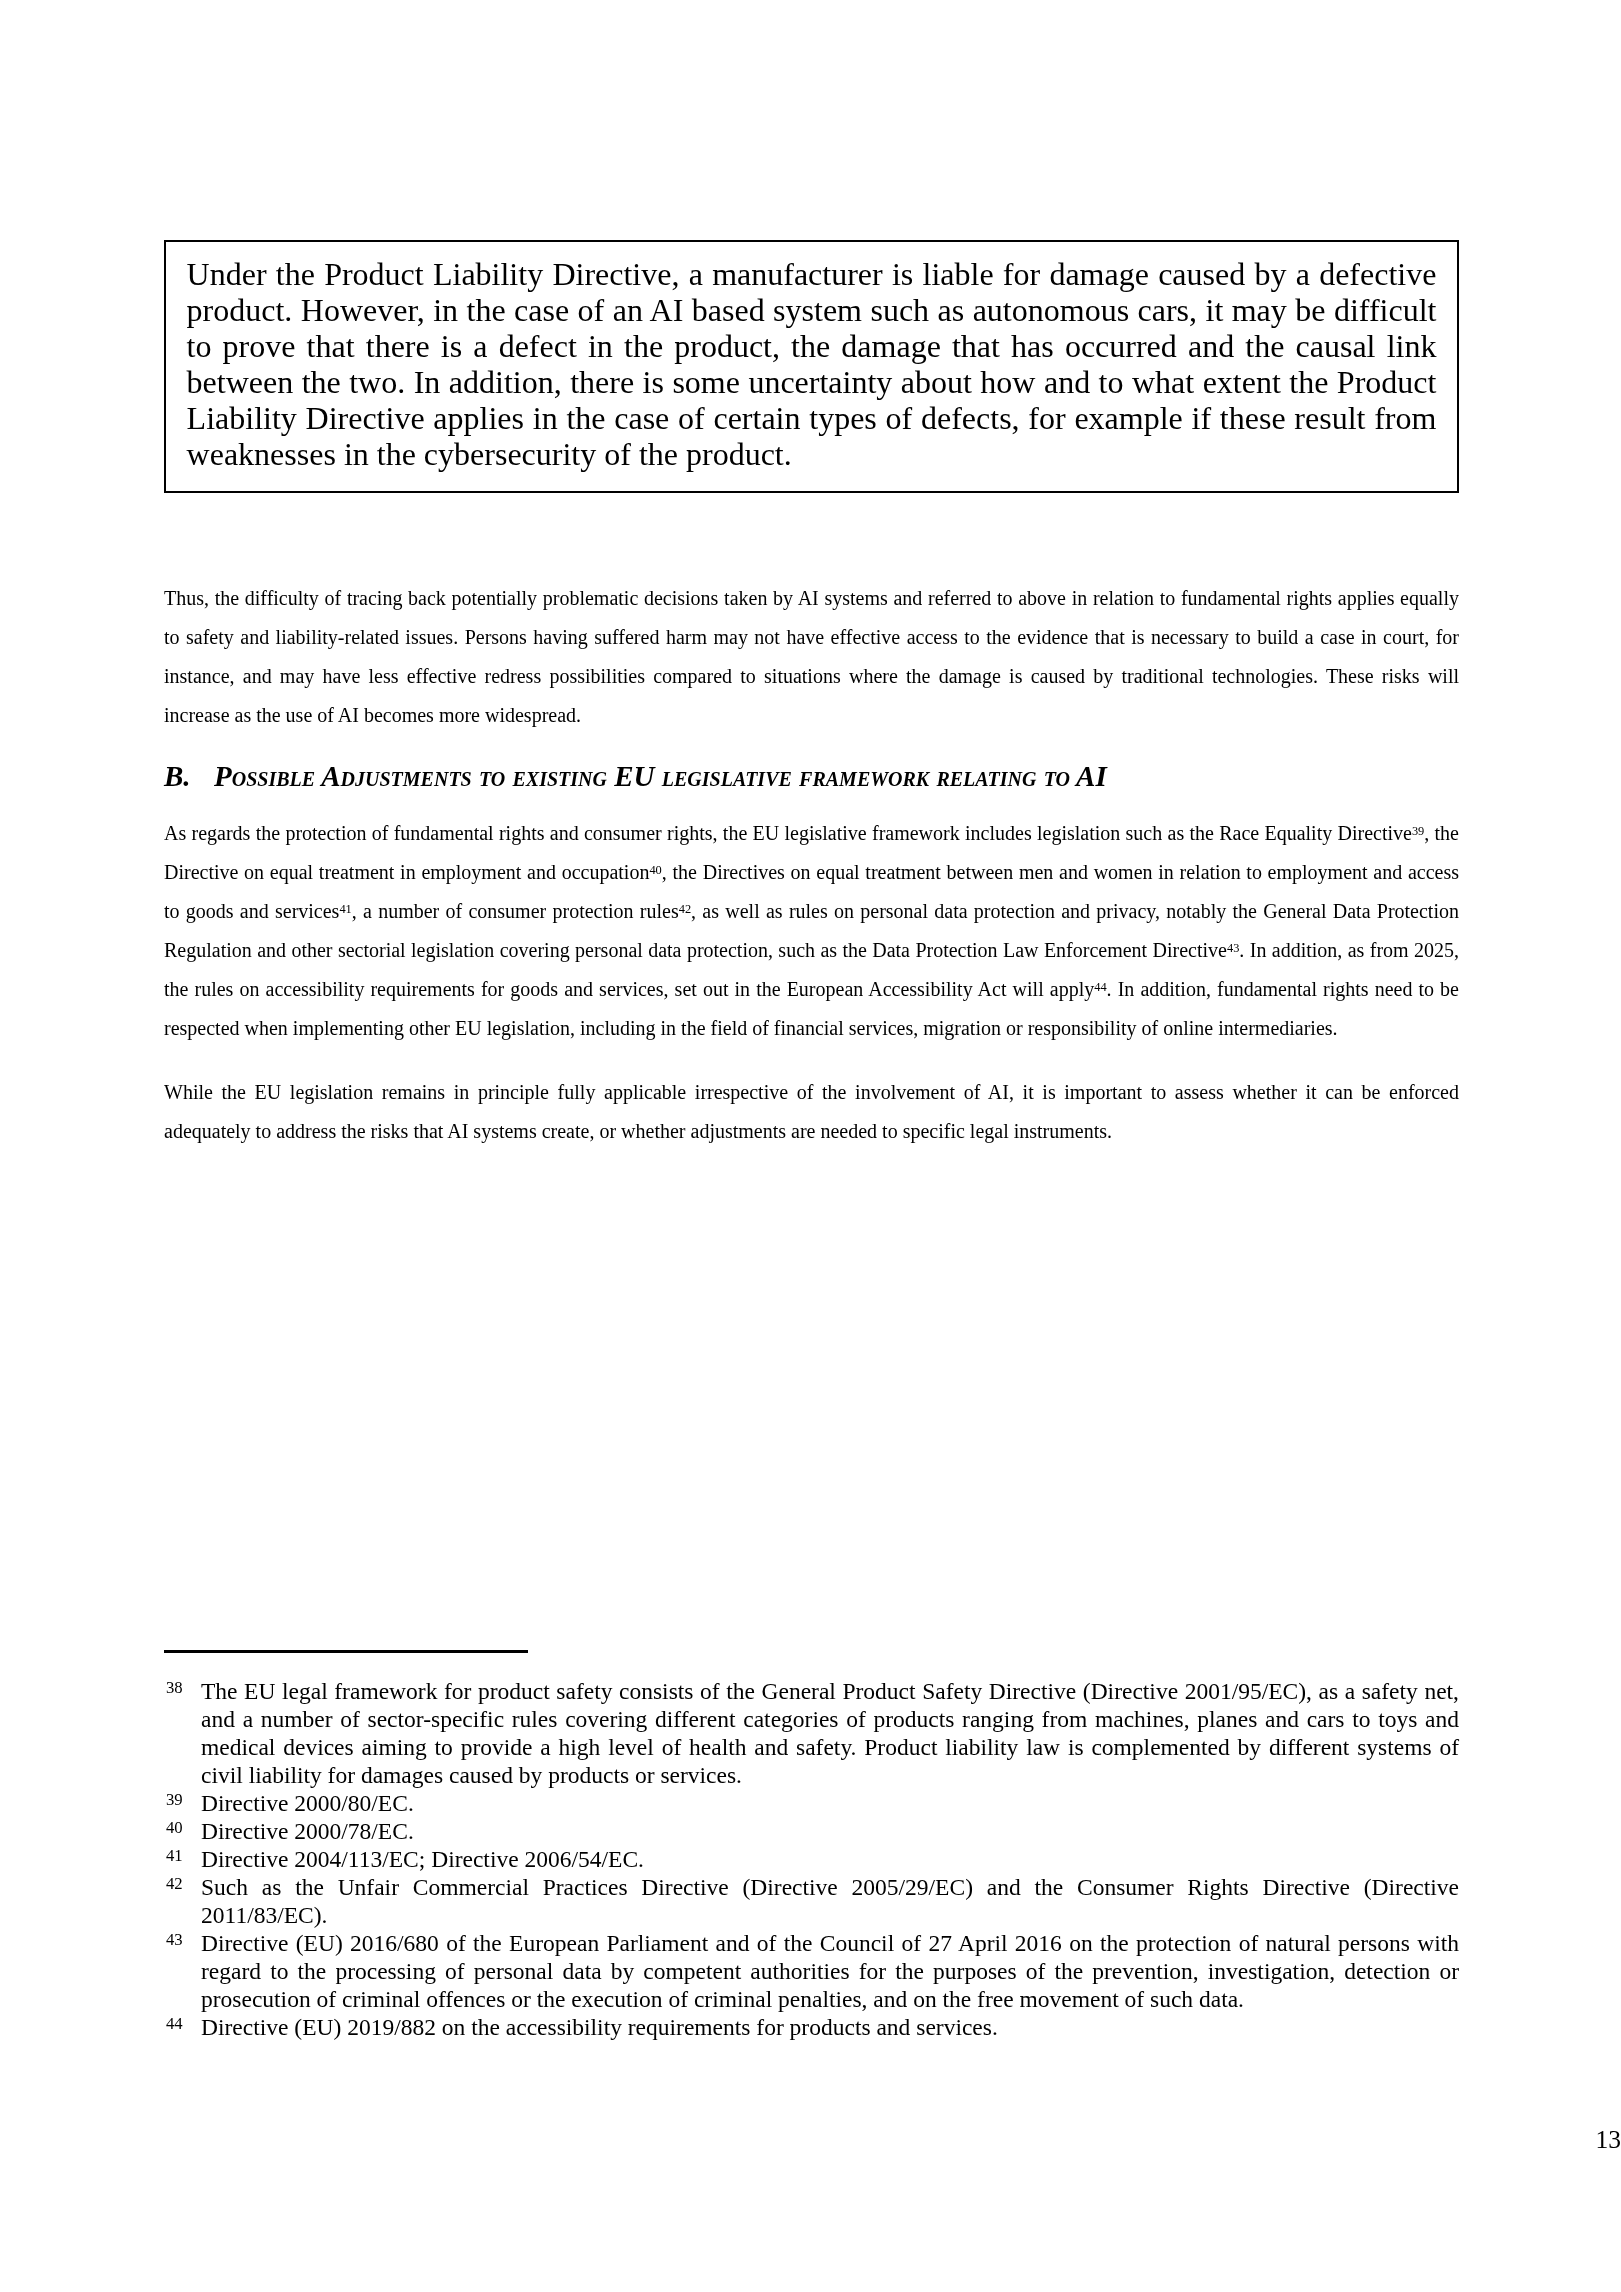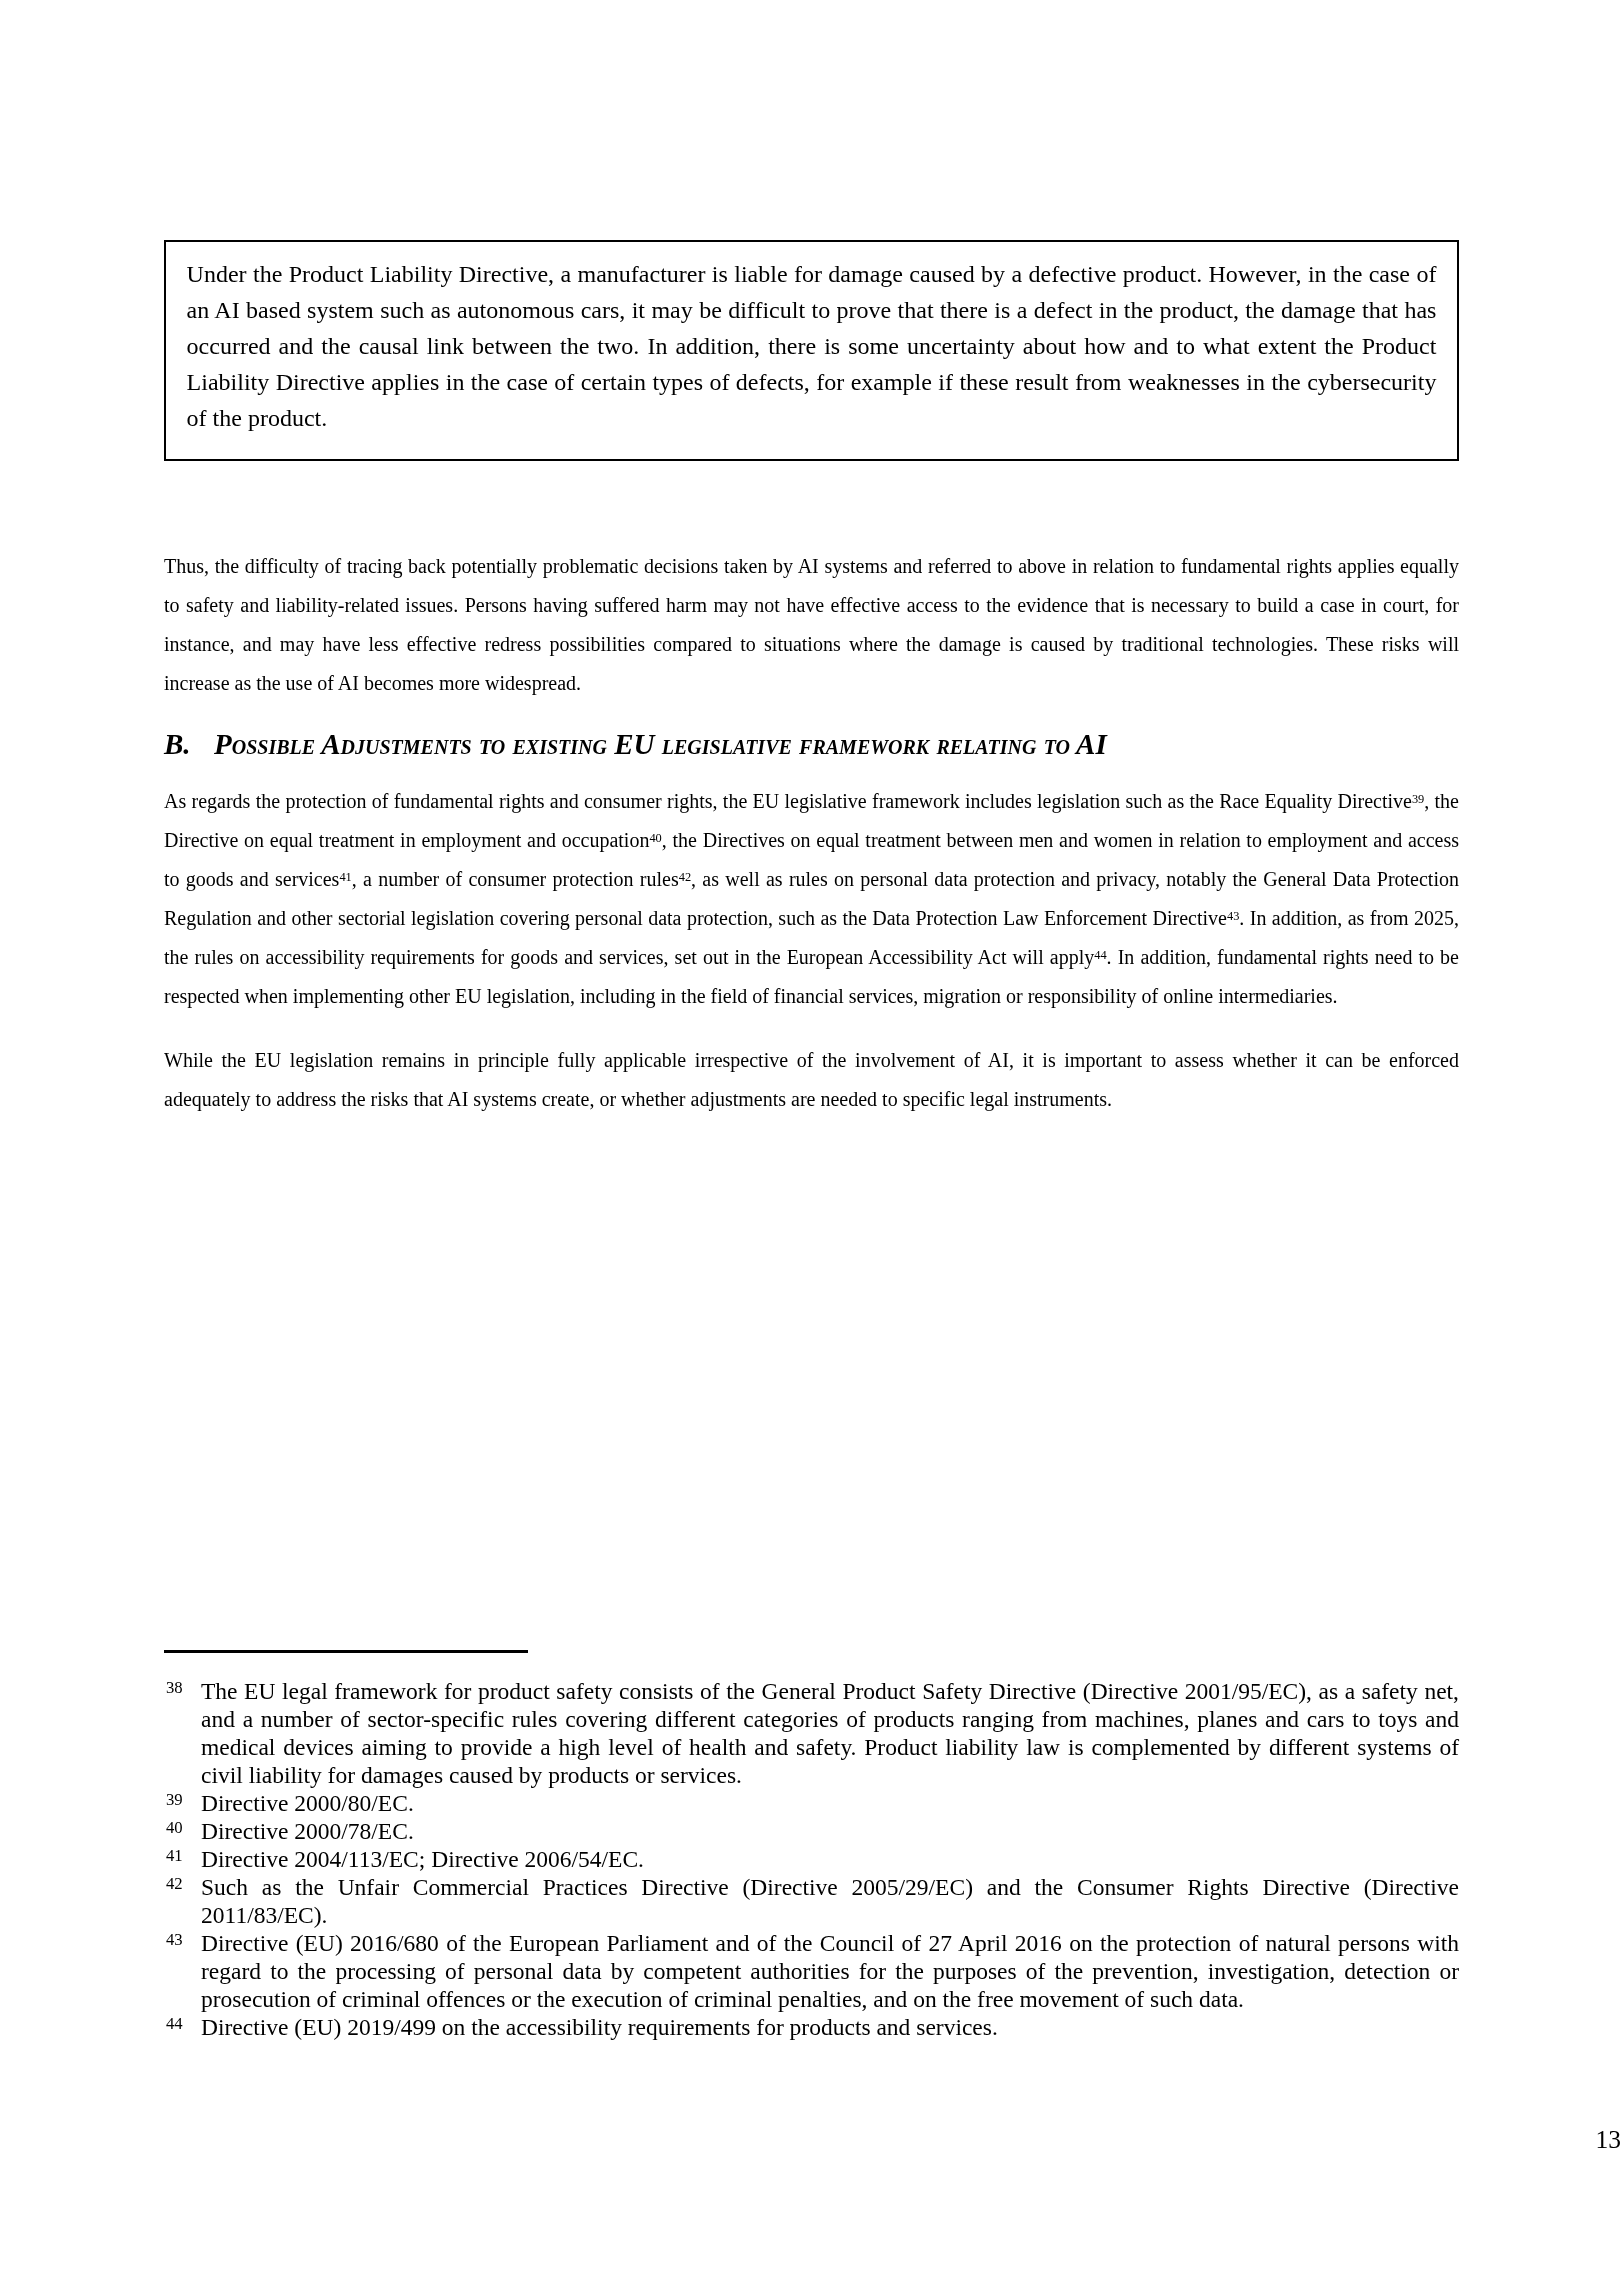--- a/index.html
+++ b/index.html
@@ -18,21 +18,21 @@
     left: 164px;
     top: 0;
     width: 1295px;
   }
   .quote-box {
     box-sizing: border-box;
     margin-top: 240px;
     border: 2.9px solid #000;
     padding: 13.7px 20.6px 19.6px 20.6px;
     min-height: 221px;
-    font-size: 24px;
+    font-size: 32px;
     line-height: 36px;
     text-align: justify;
   }
   .body-para {
     font-size: 20px;
     line-height: 39px;
     text-align: justify;
     margin: 0 0 24.5px 0;
   }
   .para-first { margin-top: 86px; }
@@ -138,19 +138,19 @@
     <div class="fn">
       <span class="fn-num">42</span>
       <span>Such as the Unfair Commercial Practices Directive (Directive 2005/29/EC) and the Consumer Rights Directive (Directive 2011/83/EC).</span>
     </div>
     <div class="fn">
       <span class="fn-num">43</span>
       <span>Directive (EU) 2016/680 of the European Parliament and of the Council of 27 April 2016 on the protection of natural persons with regard to the processing of personal data by competent authorities for the purposes of the prevention, investigation, detection or prosecution of criminal offences or the execution of criminal penalties, and on the free movement of such data.</span>
     </div>
     <div class="fn">
       <span class="fn-num">44</span>
-      <span>Directive (EU) 2019/499 on the accessibility requirements for products and services.</span>
+      <span>Directive (EU) 2019/882 on the accessibility requirements for products and services.</span>
     </div>
   </div>
 
   <div class="page-number">13</div>
 </div>
 
 
 </body></html>

